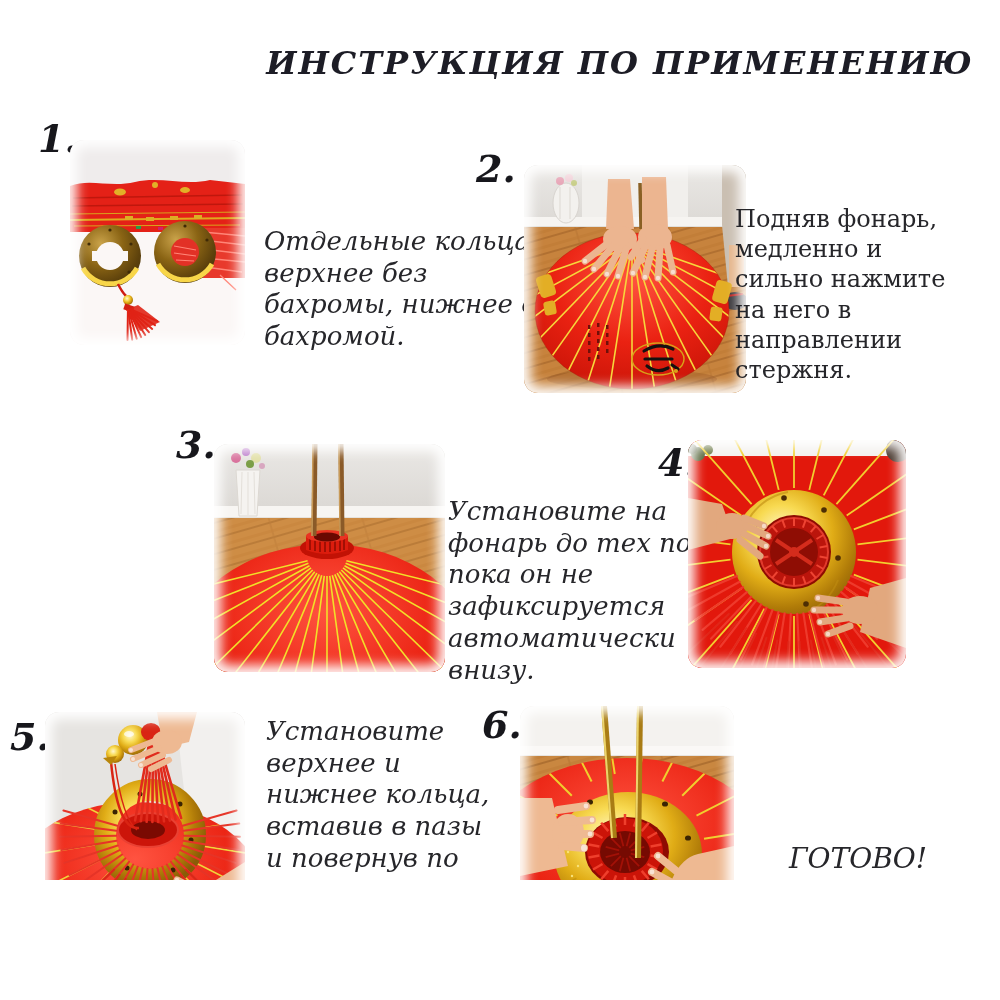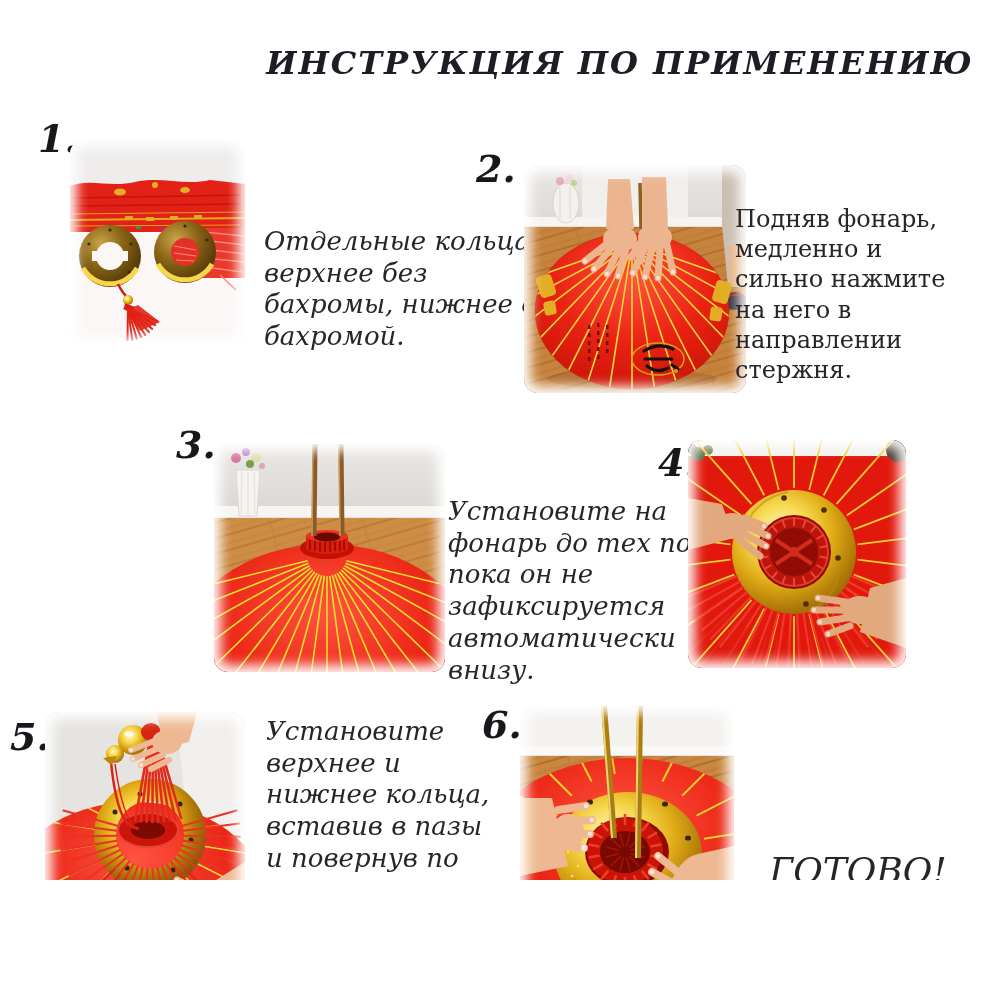--- a/index.html
+++ b/index.html
@@ -4,21 +4,21 @@
 <style>
   html,body{margin:0;padding:0;background:#fff;}
   .page{position:relative;width:1000px;height:880px;background:#fff;overflow:hidden;
         font-family:"DejaVu Serif",serif;color:#26262a;}
   .title{position:absolute;left:240px;top:44px;width:760px;text-align:center;
          font-size:32px;font-weight:700;font-style:italic;letter-spacing:2px;color:#1d1d26;}
   .step-num{position:absolute;font-size:38px;font-weight:700;font-style:italic;color:#17171c;line-height:1;}
   .step-text{position:absolute;font-style:italic;font-size:26px;line-height:1.22;
              white-space:pre-line;color:#26262a;margin:0;}
   .step-text.upright{font-style:normal;font-size:24px;line-height:1.26;}
-  .done-label{position:absolute;font-style:italic;font-size:36px;color:#26262a;}
+  .done-label{position:absolute;font-style:italic;font-size:28px;color:#26262a;}
   .photo{position:absolute;border-radius:14px;overflow:hidden;}
   .photo svg{display:block;width:100%;height:100%;}
   .photo::after{content:"";position:absolute;inset:0;border-radius:14px;
                 box-shadow:inset 0 0 12px 7px rgba(255,255,255,.95);pointer-events:none;}
   
   #n1{left:38px;top:120px;}  #p1{left:70px;top:140px;width:175px;height:205px;}
   #t1{left:264px;top:226px;width:285px;}
   #n2{left:476px;top:150px;} #p2{left:524px;top:165px;width:222px;height:228px;}
   #t2{left:735px;top:160px;width:240px;margin-top:44px;}
   #n3{left:176px;top:426px;} #p3{left:214px;top:444px;width:231px;height:228px;}

